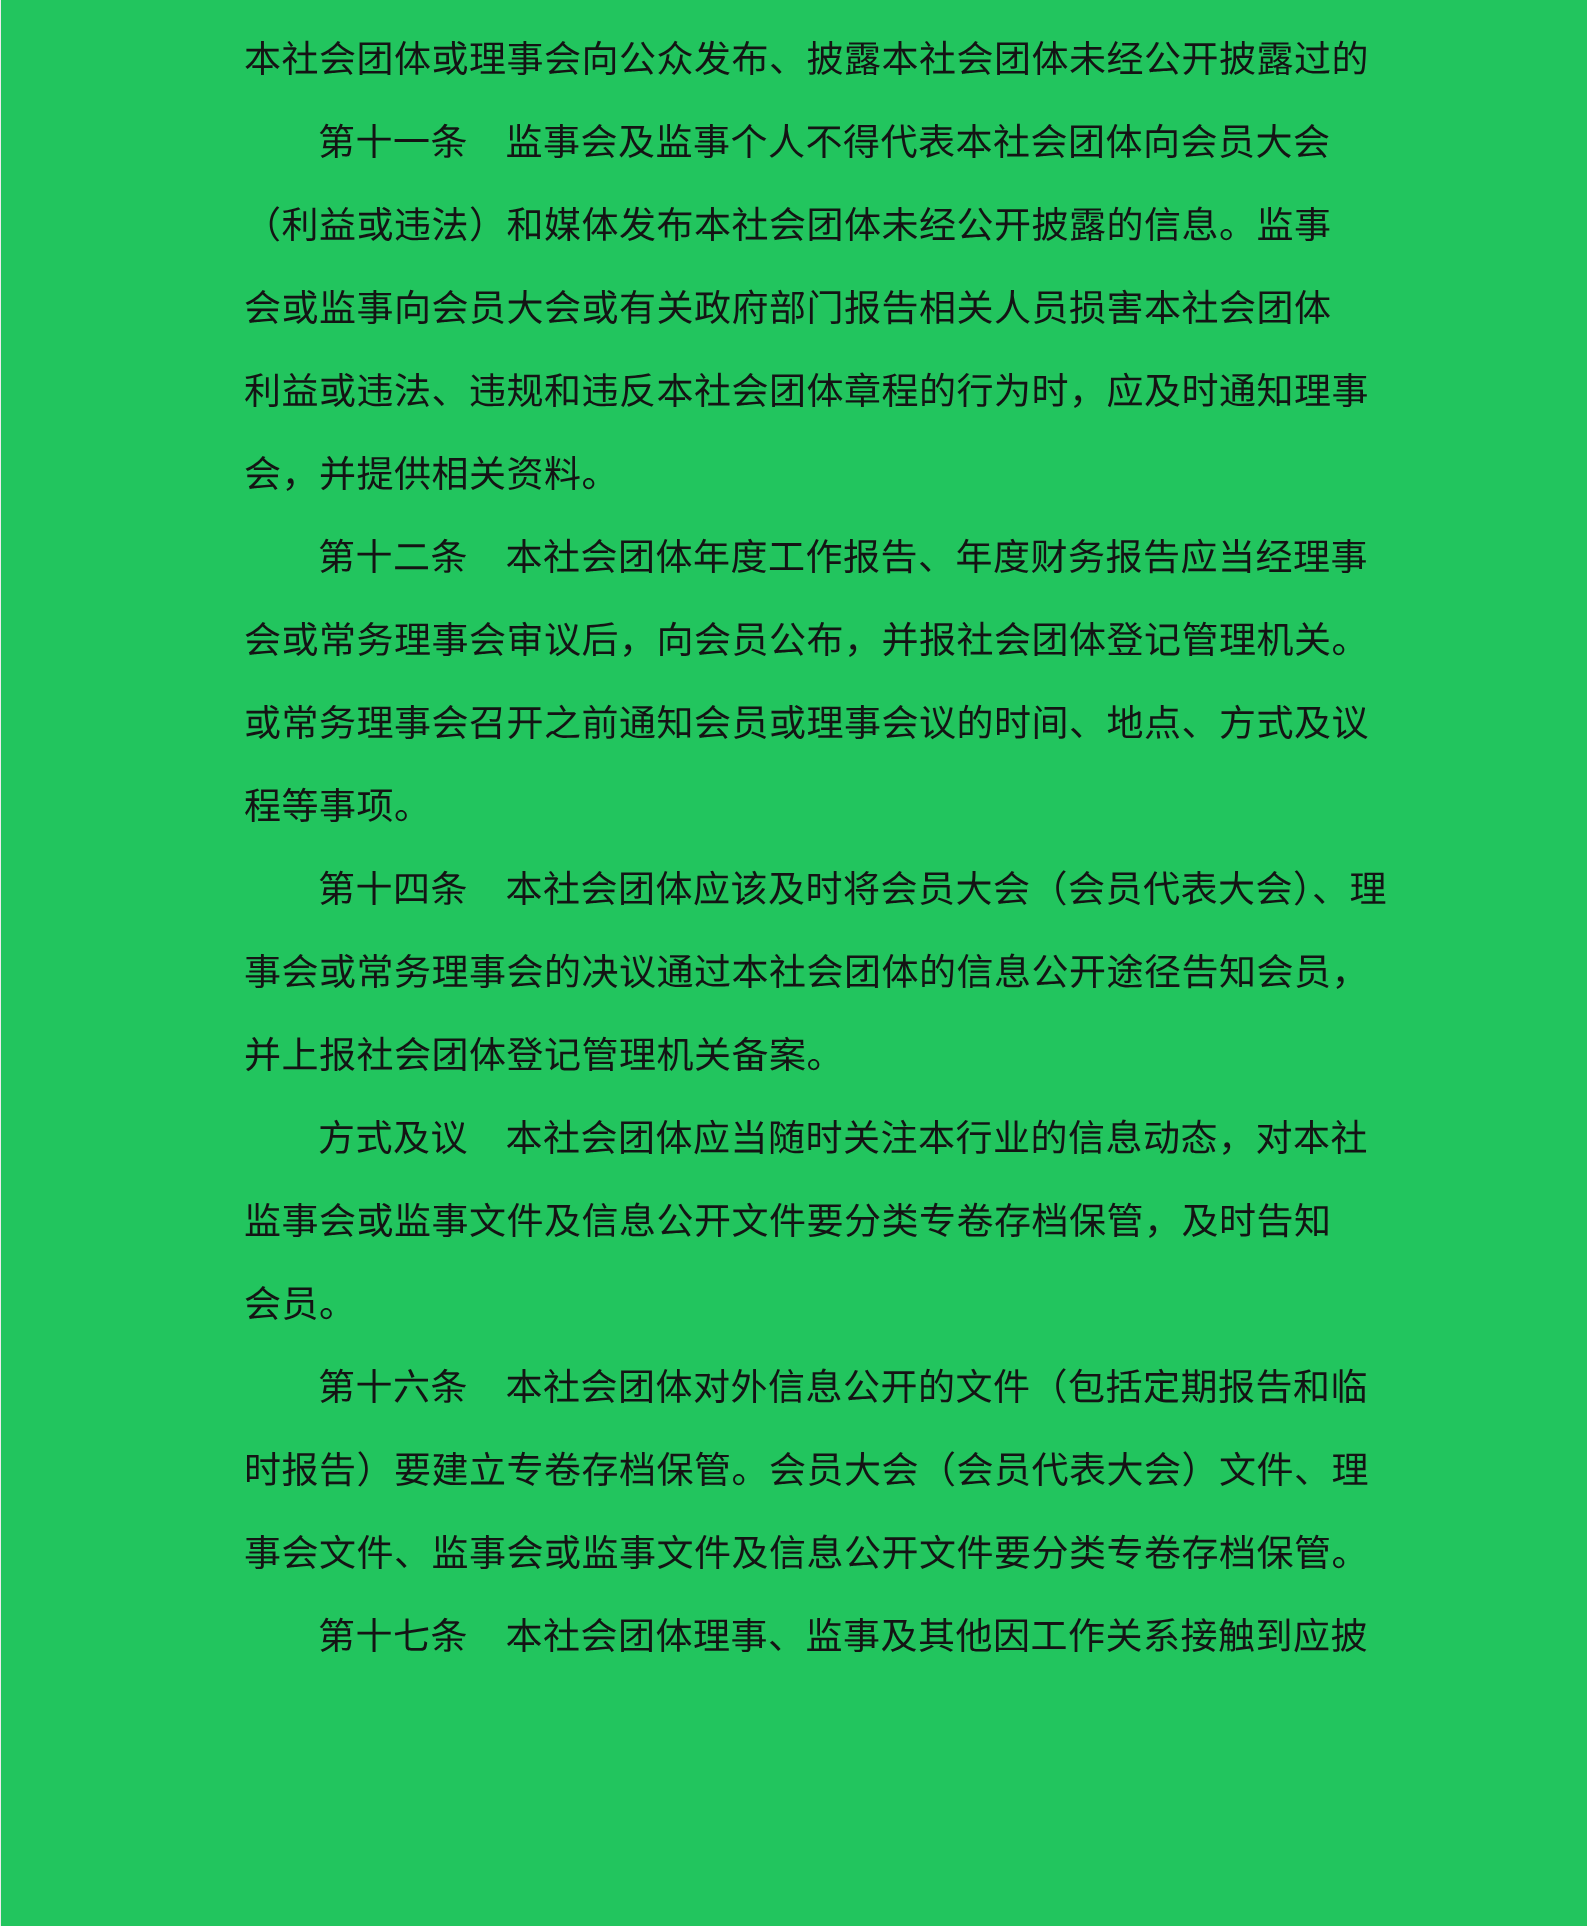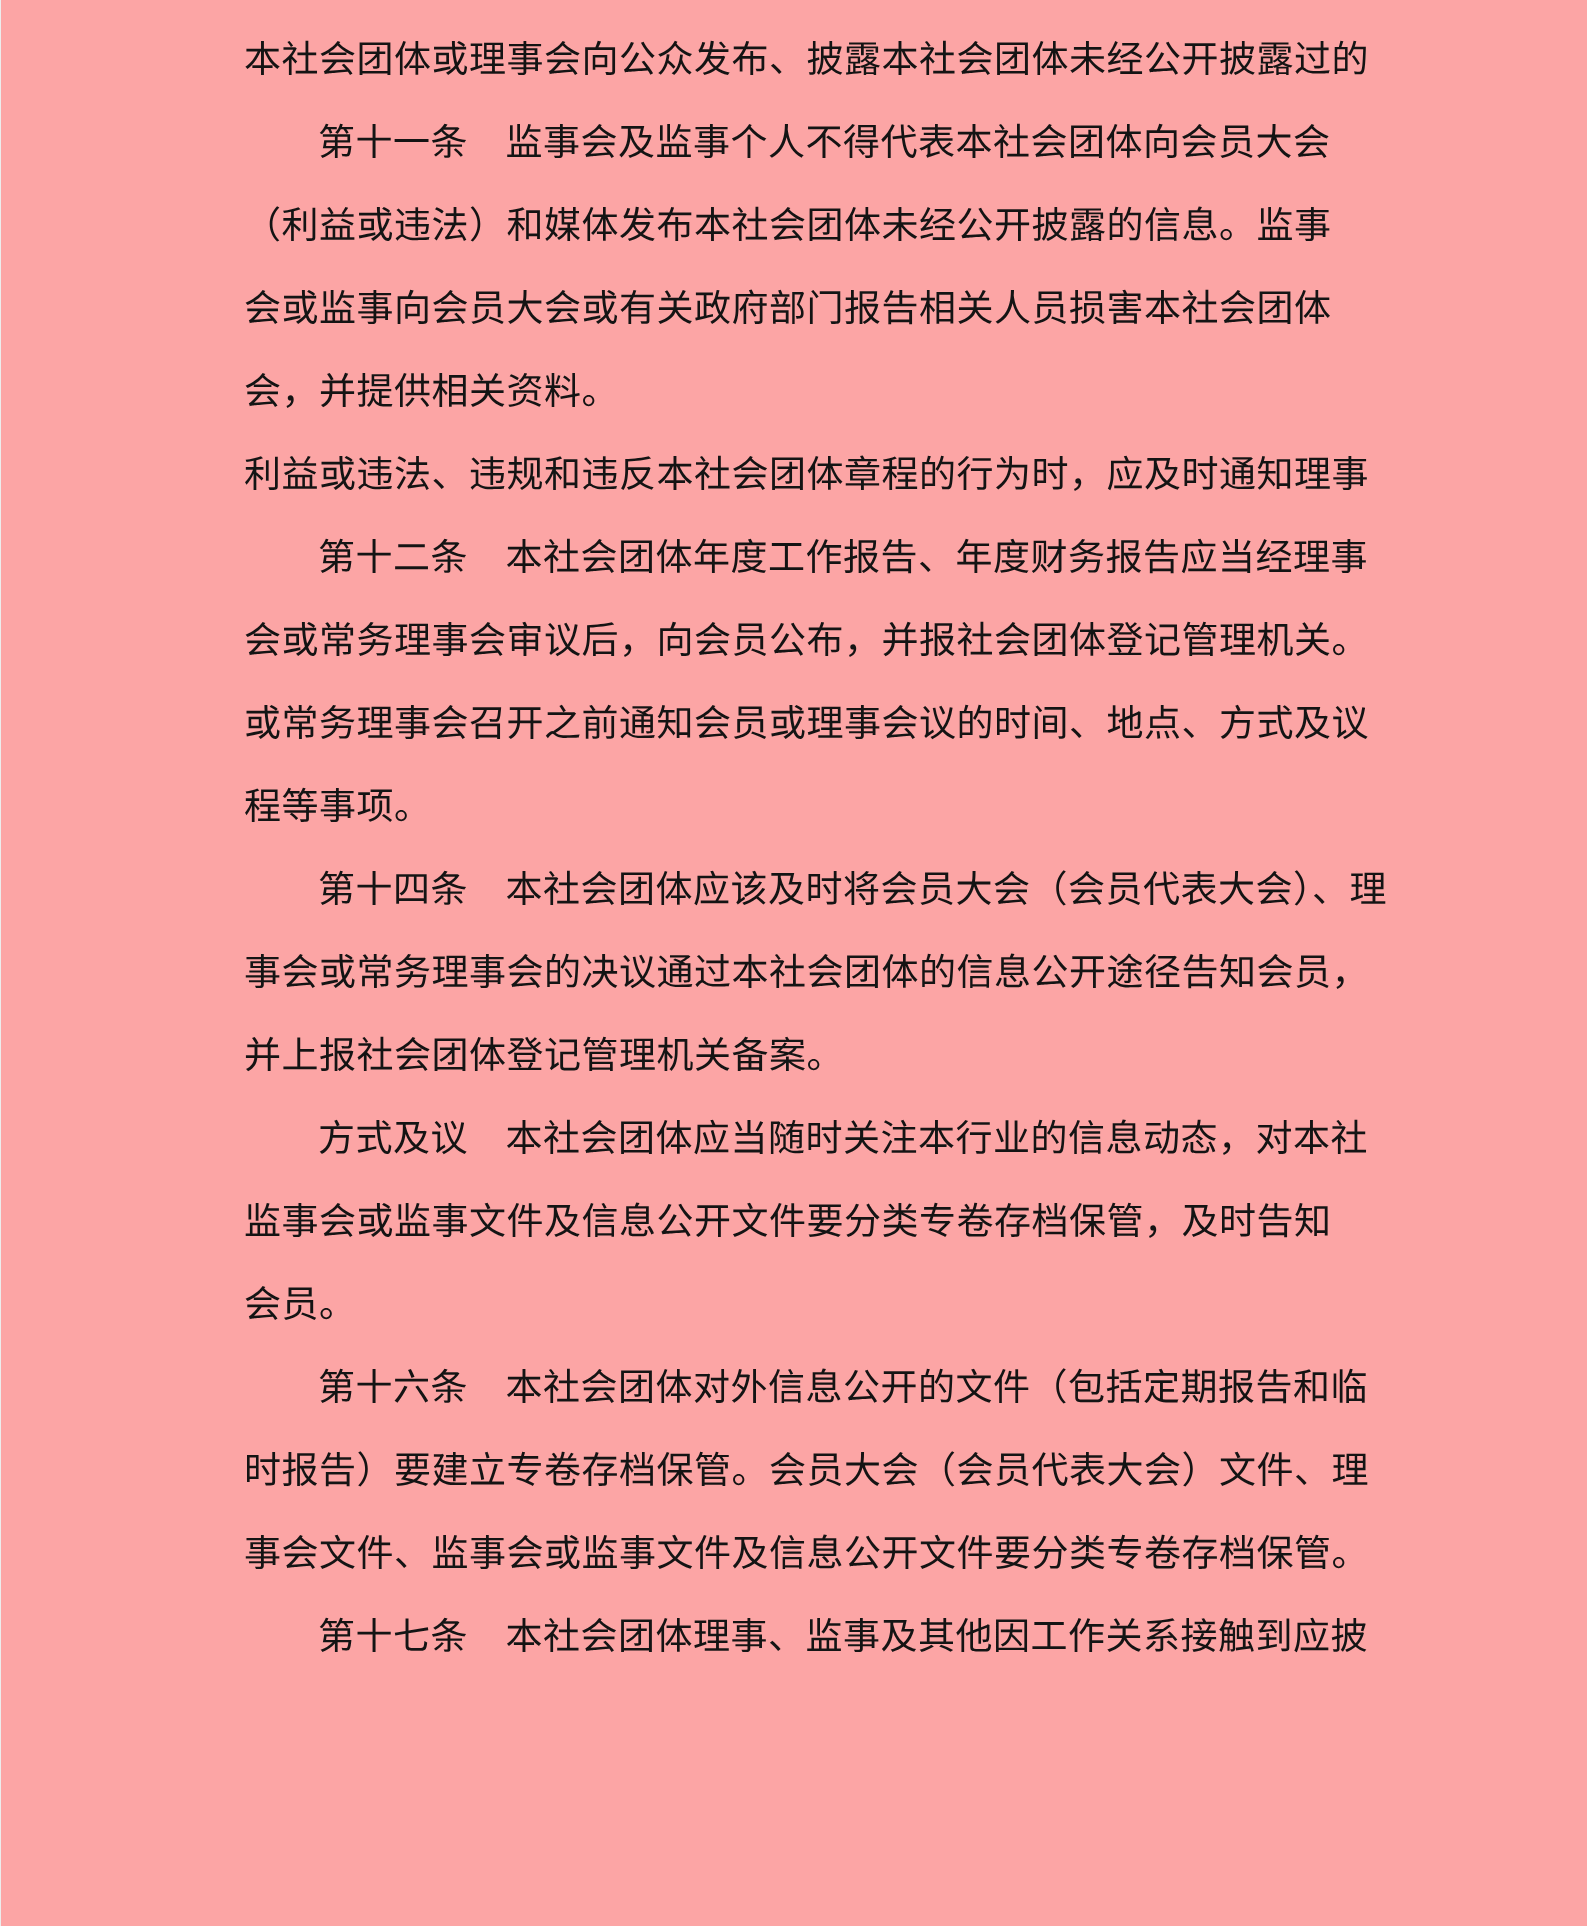--- a/index.html
+++ b/index.html
@@ -9,21 +9,21 @@
   }
   body {
     width: 1587px;
     height: 1926px;
     overflow: hidden;
   }
   .page {
     position: relative;
     width: 1587px;
     height: 1926px;
-    background: #fca5a5;
+    background: #22c55e;
     border-left: 1px solid #ececec;
     box-sizing: border-box;
   }
   .text-block {
     position: absolute;
     left: 243px;
     top: 18px;
     width: 1104px;
   }
   .doc-line {
@@ -42,22 +42,22 @@
 </style>
 </head>
 <body>
 
 <div class="page">
   <div class="text-block" id="lines-container">
       <div class="doc-line">本社会团体或理事会向公众发布、披露本社会团体未经公开披露过的</div>
       <div class="doc-line indent">第十一条　监事会及监事个人不得代表本社会团体向会员大会</div>
       <div class="doc-line">（利益或违法）和媒体发布本社会团体未经公开披露的信息。监事</div>
       <div class="doc-line">会或监事向会员大会或有关政府部门报告相关人员损害本社会团体</div>
+      <div class="doc-line">利益或违法、违规和违反本社会团体章程的行为时，应及时通知理事</div>
       <div class="doc-line">会，并提供相关资料。</div>
-      <div class="doc-line">利益或违法、违规和违反本社会团体章程的行为时，应及时通知理事</div>
       <div class="doc-line indent">第十二条　本社会团体年度工作报告、年度财务报告应当经理事</div>
       <div class="doc-line">会或常务理事会审议后，向会员公布，并报社会团体登记管理机关。</div>
       <div class="doc-line">或常务理事会召开之前通知会员或理事会议的时间、地点、方式及议</div>
       <div class="doc-line">程等事项。</div>
       <div class="doc-line indent">第十四条　本社会团体应该及时将会员大会（会员代表大会）、理</div>
       <div class="doc-line">事会或常务理事会的决议通过本社会团体的信息公开途径告知会员，</div>
       <div class="doc-line">并上报社会团体登记管理机关备案。</div>
       <div class="doc-line indent">方式及议　本社会团体应当随时关注本行业的信息动态，对本社</div>
       <div class="doc-line">监事会或监事文件及信息公开文件要分类专卷存档保管，及时告知</div>
       <div class="doc-line">会员。</div>

